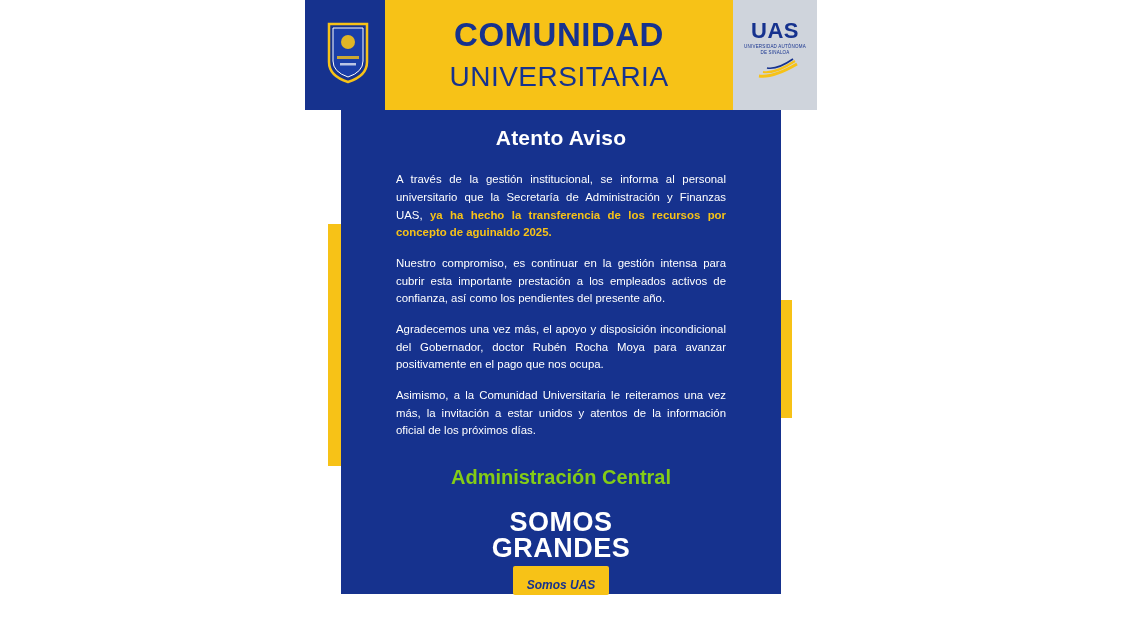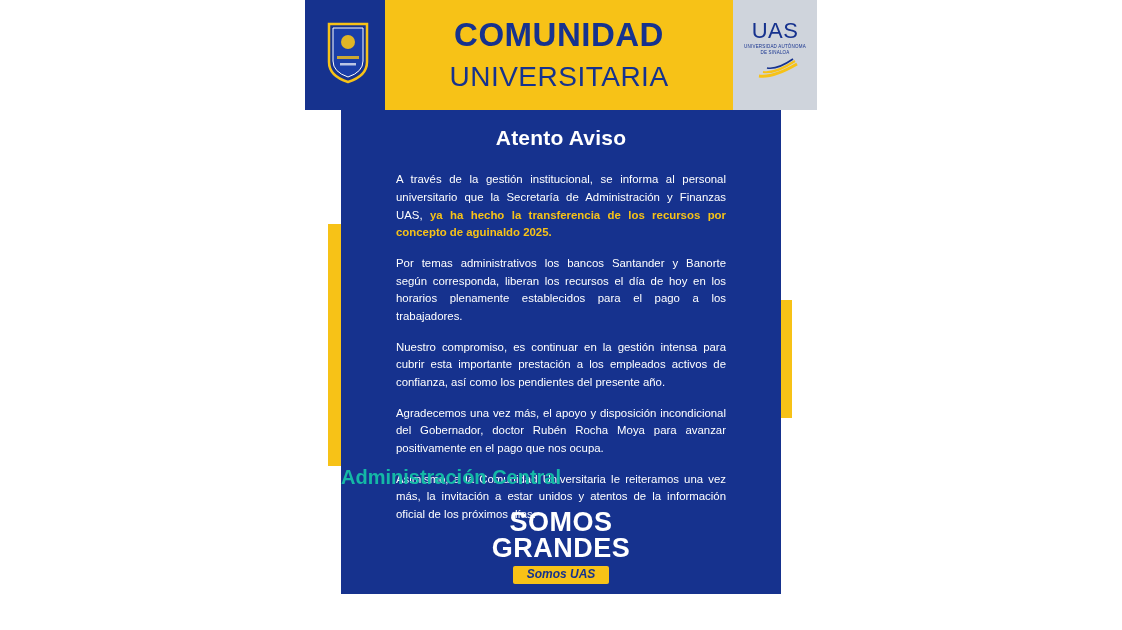--- a/index.html
+++ b/index.html
@@ -79,21 +79,21 @@
   }
   .uas-logo {
     position: absolute;
     left: 436px; top: 20px;
     width: 68px; height: 66px;
   }
   .uas-logo .uas-text {
     display: block;
     text-align: center;
     color: #16328e;
-    font-weight: normal;
+    font-weight: bold;
     font-size: 22px;
     letter-spacing: 0.5px;
     line-height: 1;
   }
   .uas-logo .uas-sub {
     display: block;
     text-align: center;
     color: #16328e;
     font-size: 4.5px;
     line-height: 1.25;
@@ -163,21 +163,22 @@
   .hl {
     color: #f7c217;
     font-weight: bold;
   }
 
   .admin-central {
     position: absolute;
     left: 0;
     top: 356px;
     width: 440px;
-    color: #14b8a6;
+    text-align: center;
+    color: #84cc16;
     font-size: 20px;
     font-weight: bold;
   }
 
   
   .somos {
     position: absolute;
     left: 0;
     top: 400px;
     width: 440px;
@@ -193,21 +194,21 @@
   .somos .l1 { font-size: 27px; }
   .somos .l2 { font-size: 27px; }
   .somos .ribbon {
     display: inline-block;
     margin-top: 5px;
     background: #f7c217;
     color: #16328e;
     font-size: 12px;
     font-style: italic;
     font-weight: bold;
-    padding: 1px 14px 3px 14px;
+    padding: 12px 14px 3px 14px;
     border-radius: 2px;
   }
 </style>
 </head>
 <body>
 
 <div class="poster">
 
   <div class="header">
     <div class="header-left-blue"></div>
@@ -246,23 +247,20 @@
   <div class="bar-right"></div>
 
   <div class="body-blue">
     <div class="notice-title">Atento Aviso</div>
 
     <div class="paras">
       <p class="para">
         <span>A través de la gestión institucional, se informa al personal universitario que la Secretaría de Administración y Finanzas UAS, </span><span class="hl">ya ha hecho la transferencia de los recursos por concepto de aguinaldo 2025.</span>
       </p>
       <p class="para">
-        <span>Por temas administrativos los bancos Santander y Banorte según corresponda, liberan los recursos el día de hoy en los horarios plenamente establecidos para el pago a los trabajadores.</span>
-      </p>
-      <p class="para">
         <span>Nuestro compromiso, es continuar en la gestión intensa para cubrir esta importante prestación a los empleados activos de confianza, así como los pendientes del presente año.</span>
       </p>
       <p class="para">
         <span>Agradecemos una vez más, el apoyo y disposición incondicional del Gobernador, doctor Rubén Rocha Moya para avanzar positivamente en el pago que nos ocupa.</span>
       </p>
       <p class="para">
         <span>Asimismo, a la Comunidad Universitaria le reiteramos una vez más, la invitación a estar unidos y atentos de la información oficial de los próximos días.</span>
       </p>
     </div>
 

